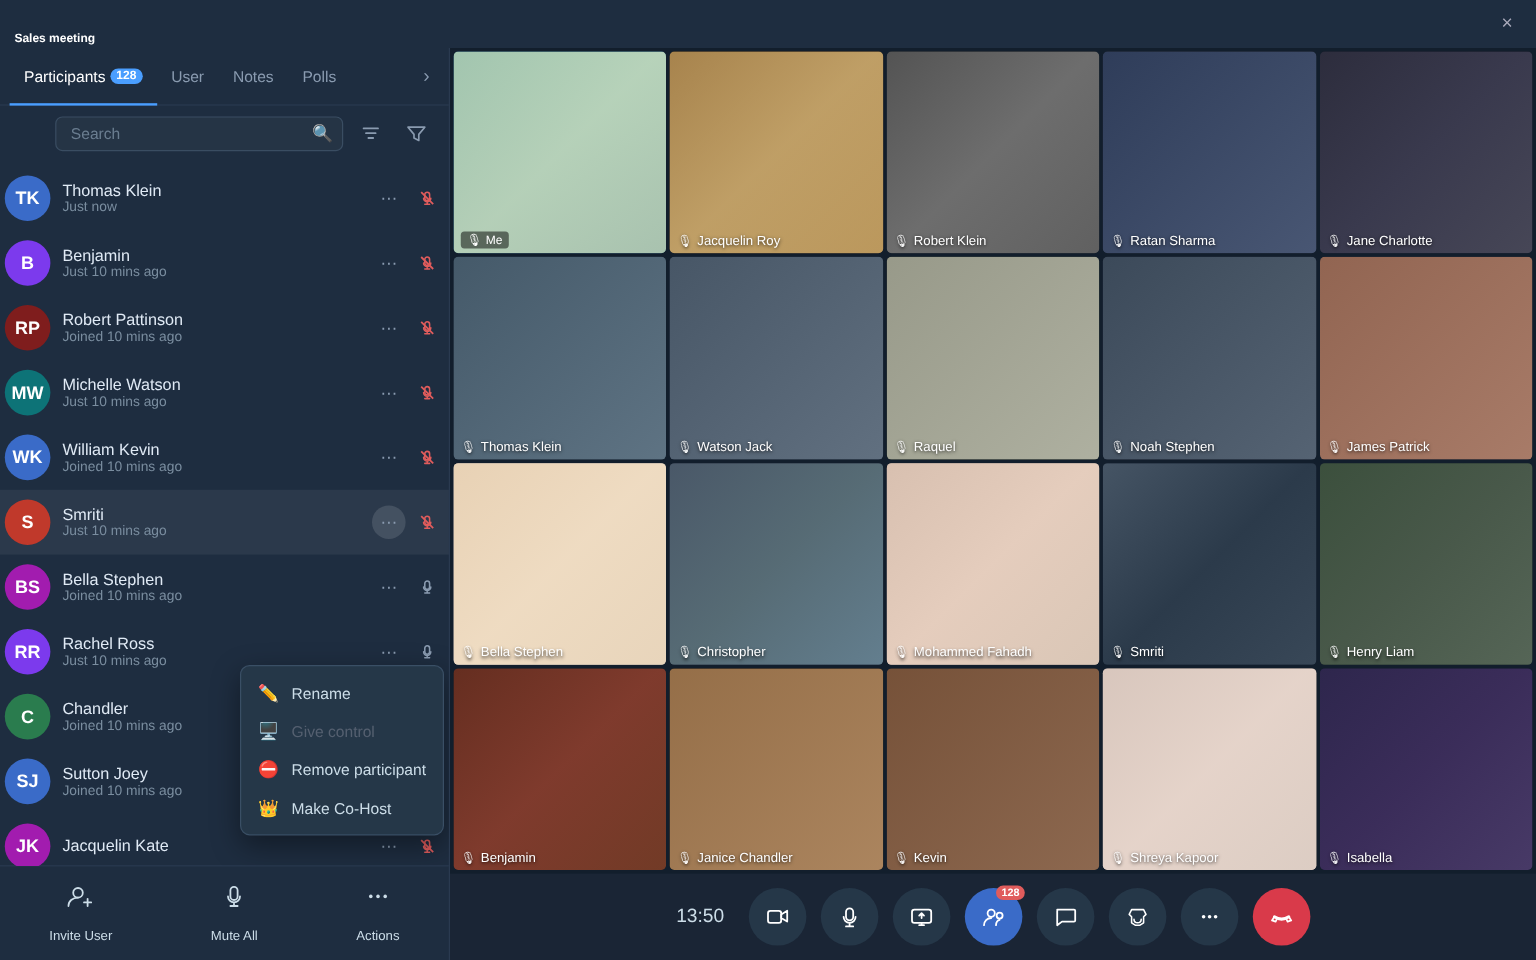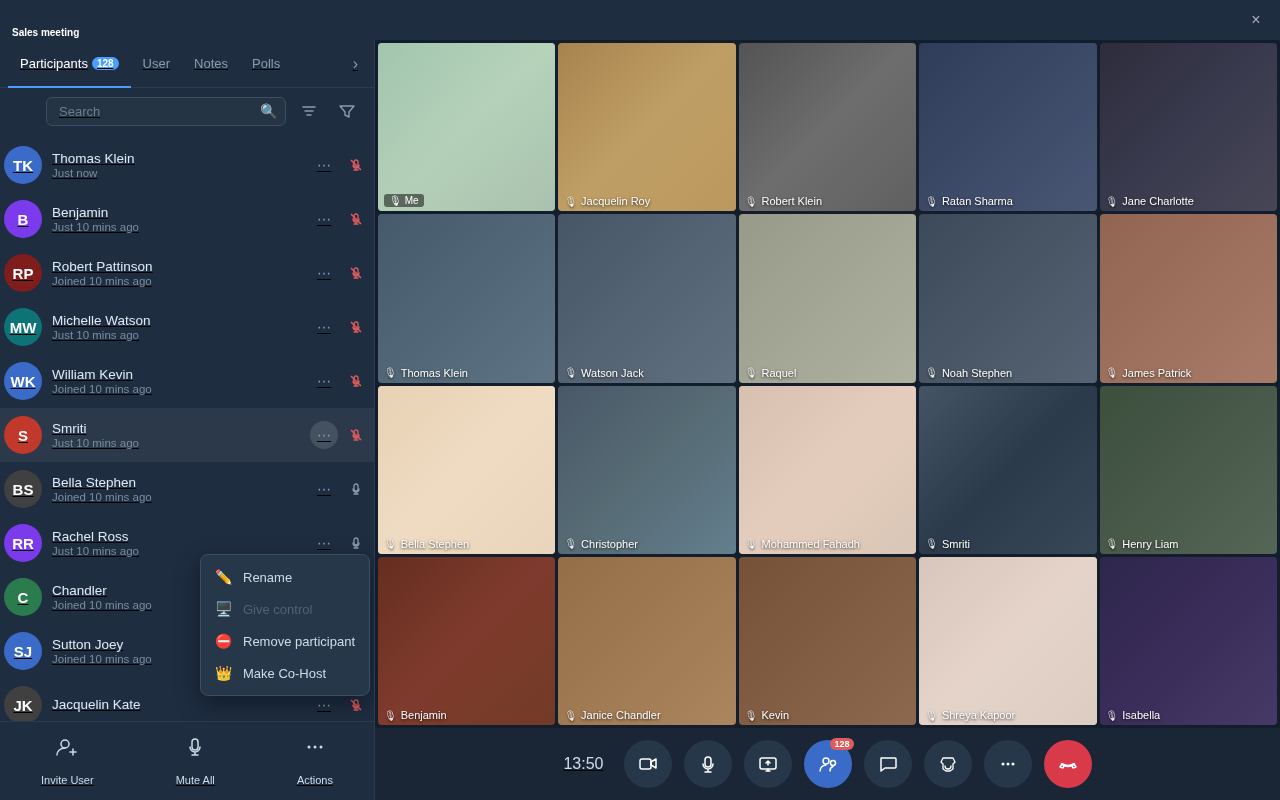--- a/index.html
+++ b/index.html
@@ -22,21 +22,20 @@
       display: flex; align-items: center; justify-content: center;
       cursor: pointer; border-radius: 4px; color: #aab;
       font-size: 16px;
     }
 
     
     .main-layout {
       display: flex;
       flex: 1;
       overflow: hidden;
-      text-decoration: underline;
     }
 
     
     .left-panel {
       width: 375px;
       background: #1e2d40;
       display: flex;
       flex-direction: column;
       flex-shrink: 0;
       border-right: 1px solid #2a3a50;
@@ -320,21 +319,21 @@
       min-width: 16px;
       text-align: center;
     }
 
     
     .av-blue { background: #3a6bc8; }
     .av-purple { background: #7c3aed; }
     .av-green { background: #2a7c4e; }
     .av-red { background: #c0392b; }
     .av-teal { background: #0d7377; }
-    .av-orange { background: #404040; }
+    .av-orange { background: #a21caf; }
     .av-gray { background: #7f1d1d; }
   </style>
 </head>
 <body>
 
 <div class="title-bar">
   <span class="title-bar-title">Sales meeting</span>
   <div class="title-bar-close">×</div>
 </div>
 

